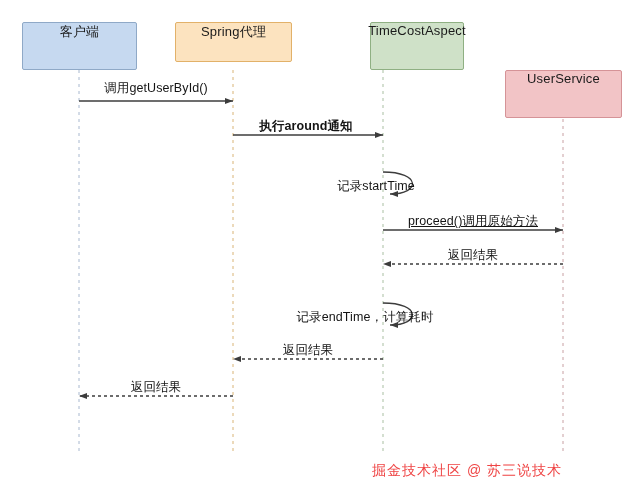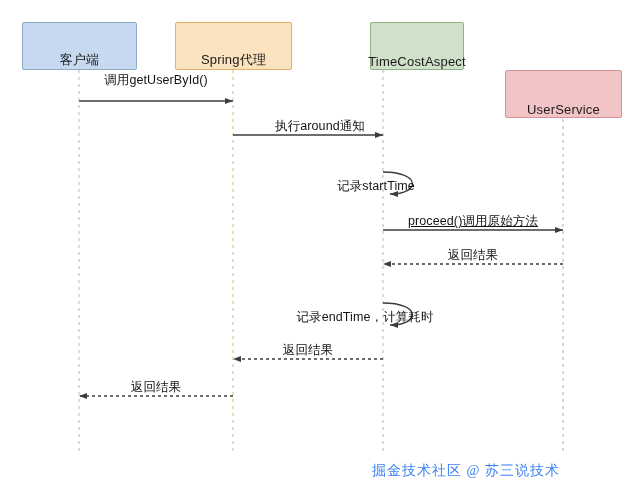--- a/index.html
+++ b/index.html
@@ -25,21 +25,21 @@
     width: 637px;
     height: 494px;
   }
   .participant-box {
     position: absolute;
     box-sizing: border-box;
     border-width: 1px;
     border-style: solid;
     border-radius: 2px;
     display: flex;
-    align-items: flex-end;
+    align-items: flex-start;
     justify-content: center;
     font-size: 13px;
     color: #1a1a1a;
     letter-spacing: 0.2px;
     white-space: nowrap;
   }
   .msg-label {
     position: absolute;
     font-size: 12.5px;
     color: #141414;
@@ -86,37 +86,37 @@
         <path d="M383,303 C421,303 421,325 390,325" fill="none" stroke="#3c3c3c" stroke-width="1.3" marker-end="url(#arrow-left)"></path>
         <line x1="383" x2="233" y1="359" y2="359" stroke="#3c3c3c" stroke-width="1.3" stroke-dasharray="3,3" marker-end="url(#arrow-left)"></line>
         <line x1="233" x2="79" y1="396" y2="396" stroke="#3c3c3c" stroke-width="1.3" stroke-dasharray="3,3" marker-end="url(#arrow-left)"></line>
       </g>
   </svg>
 
   <div id="participants">
       <div class="participant-box" style="left: 22px; top: 22px; width: 115px; height: 48px; background: rgb(198, 217, 240); border-color: rgb(143, 169, 199);">
         <span>客户端</span>
       </div>
-      <div class="participant-box" style="left: 175px; top: 22px; width: 117px; height: 48px; background: rgb(252, 227, 191); border-color: rgb(226, 177, 105);">
+      <div class="participant-box" style="left: 175px; top: 22px; width: 117px; height: 40px; background: rgb(252, 227, 191); border-color: rgb(226, 177, 105);">
         <span>Spring代理</span>
       </div>
       <div class="participant-box" style="left: 325px; top: 22px; width: 94px; height: 48px; background: rgb(207, 225, 200); border-color: rgb(143, 176, 131); margin-left: 45px;">
         <span>TimeCostAspect</span>
       </div>
       <div class="participant-box" style="left: 505px; top: 22px; width: 117px; height: 48px; background: rgb(242, 196, 198); border-color: rgb(213, 147, 151); margin-top: 48px;">
         <span>UserService</span>
       </div>
     </div>
 
   <div id="labels">
-      <div class="msg-label center" style="left: 156px; top: 72px;">调用getUserById()</div>
-      <div class="msg-label center" style="left: 320px; top: 118px;">执行around通知</div>
+      <div class="msg-label center" style="left: 156px; top: 80px;">调用getUserById()</div>
+      <div class="msg-label center" style="left: 306px; top: 118px; font-weight: bold;">执行around通知</div>
       <div class="msg-label center" style="left: 376px; top: 178px;">记录startTime</div>
       <div class="msg-label center" style="left: 473px; top: 213px; text-decoration: underline;">proceed()调用原始方法</div>
       <div class="msg-label center" style="left: 473px; top: 247px;">返回结果</div>
       <div class="msg-label center" style="left: 345px; top: 309px; margin-left: 20px;">记录endTime，计算耗时</div>
       <div class="msg-label center" style="left: 308px; top: 342px;">返回结果</div>
       <div class="msg-label center" style="left: 156px; top: 379px;">返回结果</div>
     </div>
 
-  <div class="watermark" style="left: 372px; top: 462px; color: #3b82f6; font-family: Liberation Serif, serif;">掘金技术社区 @ 苏三说技术</div>
+  <div class="watermark" style="left: 372px; top: 462px; color: #ef4444;">掘金技术社区 @ 苏三说技术</div>
 
 </div>
 
 </body></html>

